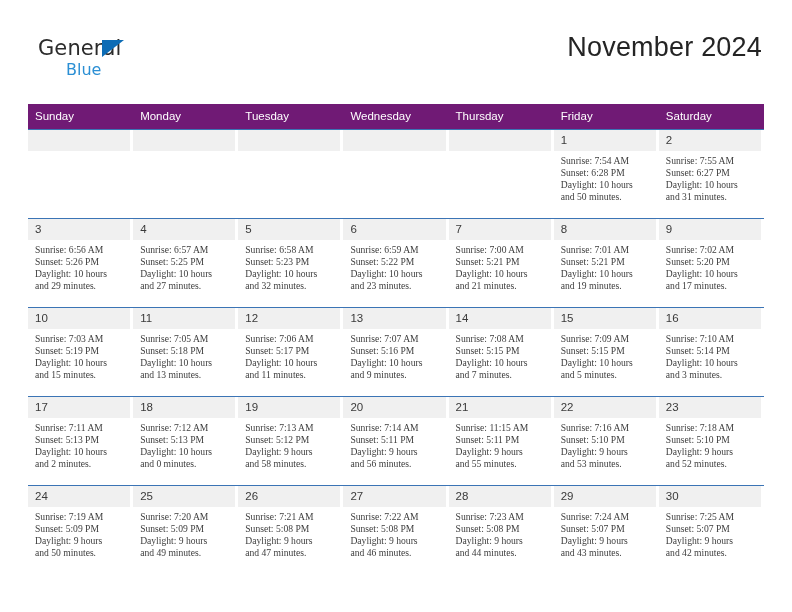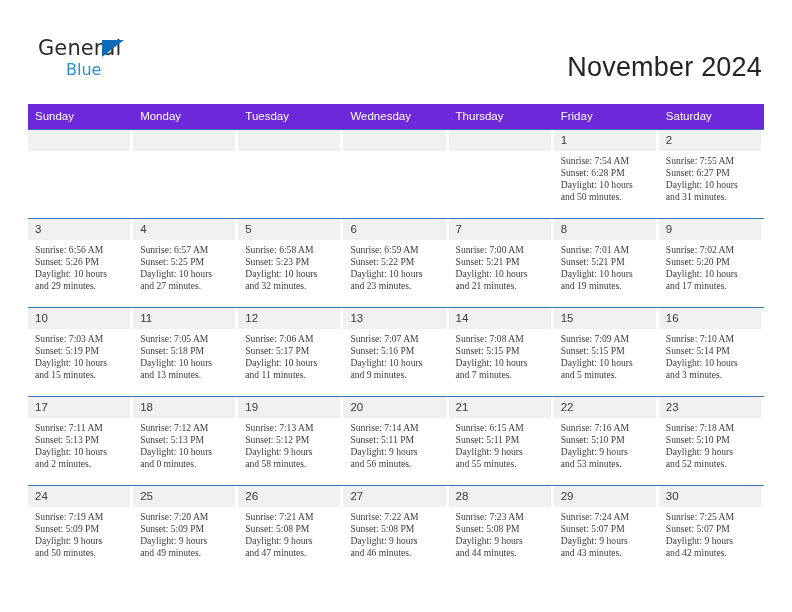--- a/index.html
+++ b/index.html
@@ -61,21 +61,20 @@
     font-weight: 400;
     line-height: 24px;
   }
 
   .title-block {
     position: absolute;
     right: 34px;
     top: 30px;
     text-align: right;
     width: 520px;
-    margin-top: 20px;
   }
   .month-title {
     font-size: 27px;
     font-weight: 400;
     color: #242424;
     line-height: 34px;
     letter-spacing: 0.2px;
   }
   .location-title {
     margin-top: 6px;
@@ -90,21 +89,21 @@
     position: absolute;
     left: 28px;
     top: 104px;
     width: 736px;
     border-collapse: collapse;
     table-layout: fixed;
   }
   .calendar col { width: 105.14px; }
 
   .calendar thead th {
-    background: #6d28d9;
+    background: #701a75;
     color: #ffffff;
     font-size: 11.5px;
     font-weight: 400;
     text-align: left;
     padding: 6px 0 6px 7px;
     height: 11px;
     line-height: 13px;
     border: none;
   }
 
@@ -375,21 +374,21 @@
           <div class="cell-body">
             <div>Sunrise: 7:14 AM</div>
             <div>Sunset: 5:11 PM</div>
             <div>Daylight: 9 hours</div>
             <div>and 56 minutes.</div>
           </div>
         </td>
         <td>
           <div class="daynum">21</div>
           <div class="cell-body">
-            <div>Sunrise: 6:15 AM</div>
+            <div>Sunrise: 11:15 AM</div>
             <div>Sunset: 5:11 PM</div>
             <div>Daylight: 9 hours</div>
             <div>and 55 minutes.</div>
           </div>
         </td>
         <td>
           <div class="daynum">22</div>
           <div class="cell-body">
             <div>Sunrise: 7:16 AM</div>
             <div>Sunset: 5:10 PM</div>

